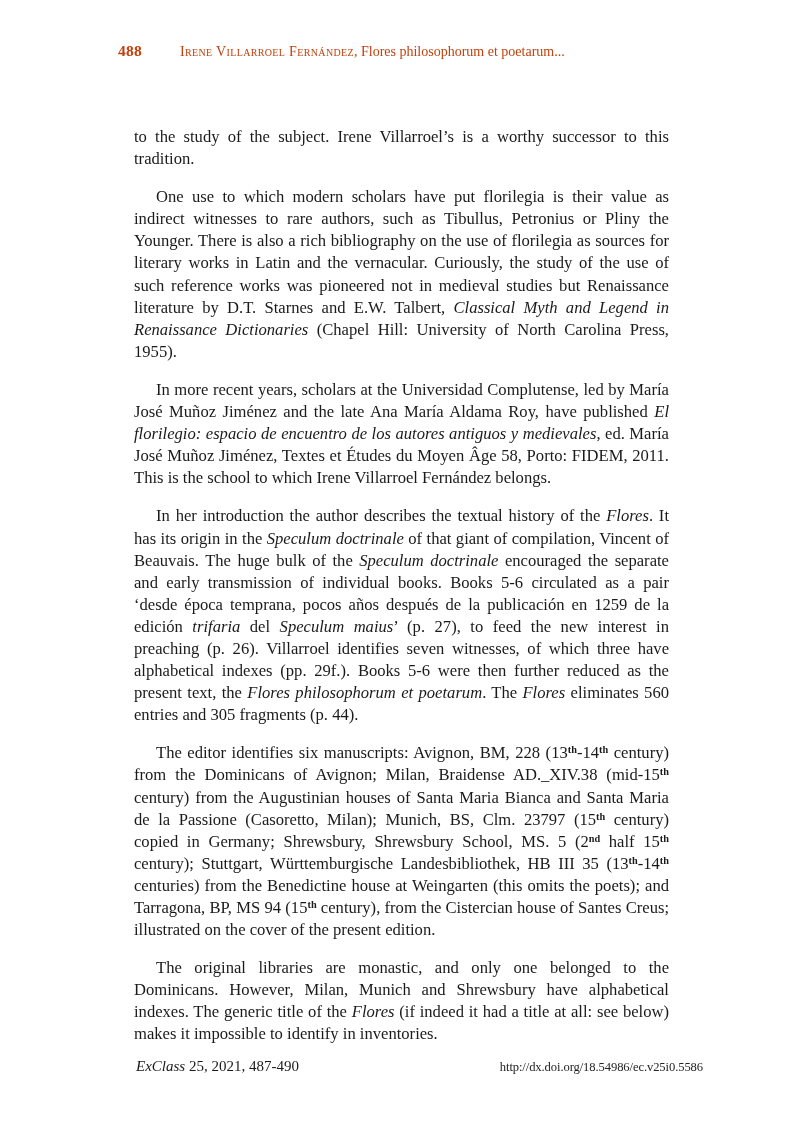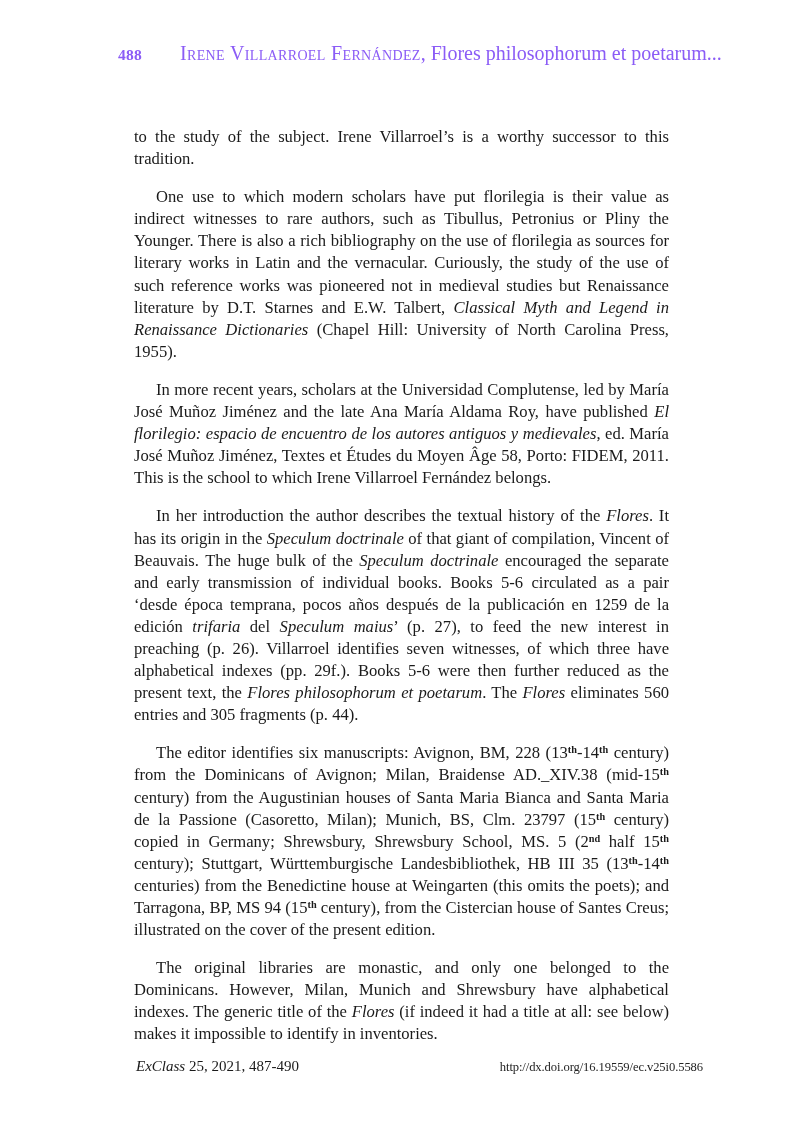--- a/index.html
+++ b/index.html
@@ -23,31 +23,31 @@
   
   #running-head {
     position: absolute;
     left: 118px;
     top: 42px;
     width: 566px;
     height: 24px;
     display: flex;
     align-items: baseline;
     font-size: 15.5px;
-    color: #8b5cf6;
+    color: #c2410c;
   }
   #running-head .folio {
     font-weight: bold;
     font-size: 15.5px;
     width: 62px;
     flex: 0 0 62px;
     letter-spacing: 0.2px;
   }
   #running-head .head-title {
-    font-size: 20px;
+    font-size: 14px;
     white-space: nowrap;
   }
   #running-head .smallcaps {
     font-variant: small-caps;
     letter-spacing: 0.35px;
   }
 
   
   #text-block {
     position: absolute;
@@ -114,16 +114,16 @@
       <p class="no-indent"><span>to the study of the subject. Irene Villarroel’s is a worthy successor to this tradition.</span></p>
       <p><span>One use to which modern scholars have put florilegia is their value as indirect witnesses to rare authors, such as Tibullus, Petronius or Pliny the Younger. There is also a rich bibliography on the use of florilegia as sources for literary works in Latin and the vernacular. Curiously, the study of the use of such reference works was pioneered not in medieval studies but Renaissance literature by D.T. Starnes and E.W. Talbert, </span><i>Classical Myth and Legend in Renaissance Dictionaries</i><span> (Chapel Hill: University of North Carolina Press, 1955).</span></p>
       <p><span>In more recent years, scholars at the Universidad Complutense, led by María José Muñoz Jiménez and the late Ana María Aldama Roy, have published </span><i>El florilegio: espacio de encuentro de los autores antiguos y medievales</i><span>, ed. María José Muñoz Jiménez, Textes et Études du Moyen Âge 58, Porto: FIDEM, 2011. This is the school to which Irene Villarroel Fernández belongs.</span></p>
       <p><span>In her introduction the author describes the textual history of the </span><i>Flores</i><span>. It has its origin in the </span><i>Speculum doctrinale</i><span> of that giant of compilation, Vincent of Beauvais. The huge bulk of the </span><i>Speculum doctrinale</i><span> encouraged the separate and early transmission of individual books. Books 5-6 circulated as a pair ‘desde época temprana, pocos años después de la publicación en 1259 de la edición </span><i>trifaria</i><span> del </span><i>Speculum maius</i><span>’ (p. 27), to feed the new interest in preaching (p. 26). Villarroel identifies seven witnesses, of which three have alphabetical indexes (pp. 29f.). Books 5-6 were then further reduced as the present text, the </span><i>Flores philosophorum et poetarum</i><span>. The </span><i>Flores</i><span> eliminates 560 entries and 305 fragments (p. 44).</span></p>
       <p><span>The editor identifies six manuscripts: Avignon, BM, 228 (13</span><sup class="ord">th</sup><span>-14</span><sup class="ord">th</sup><span> century) from the Dominicans of Avignon; Milan, Braidense AD._XIV.38 (mid-15</span><sup class="ord">th</sup><span> century) from the Augustinian houses of Santa Maria Bianca and Santa Maria de la Passione (Casoretto, Milan); Munich, BS, Clm. 23797 (15</span><sup class="ord">th</sup><span> century) copied in Germany; Shrewsbury, Shrewsbury School, MS. 5 (2</span><sup class="ord">nd</sup><span> half 15</span><sup class="ord">th</sup><span> century); Stuttgart, Württemburgische Landesbibliothek, HB III 35 (13</span><sup class="ord">th</sup><span>-14</span><sup class="ord">th</sup><span> centuries) from the Benedictine house at Weingarten (this omits the poets); and Tarragona, BP, MS 94 (15</span><sup class="ord">th</sup><span> century), from the Cistercian house of Santes Creus; illustrated on the cover of the present edition.</span></p>
       <p><span>The original libraries are monastic, and only one belonged to the Dominicans. However, Milan, Munich and Shrewsbury have alphabetical indexes. The generic title of the </span><i>Flores</i><span> (if indeed it had a title at all: see below) makes it impossible to identify in inventories.</span></p>
     </div>
 
   <div id="footer">
     <span class="journal-ref"><span class="jtitle">ExClass</span><span> 25, 2021, 487-490</span></span>
-    <span class="doi">http://dx.doi.org/16.19559/ec.v25i0.5586</span>
+    <span class="doi">http://dx.doi.org/18.54986/ec.v25i0.5586</span>
   </div>
 
 </div>
 
 </body></html>

